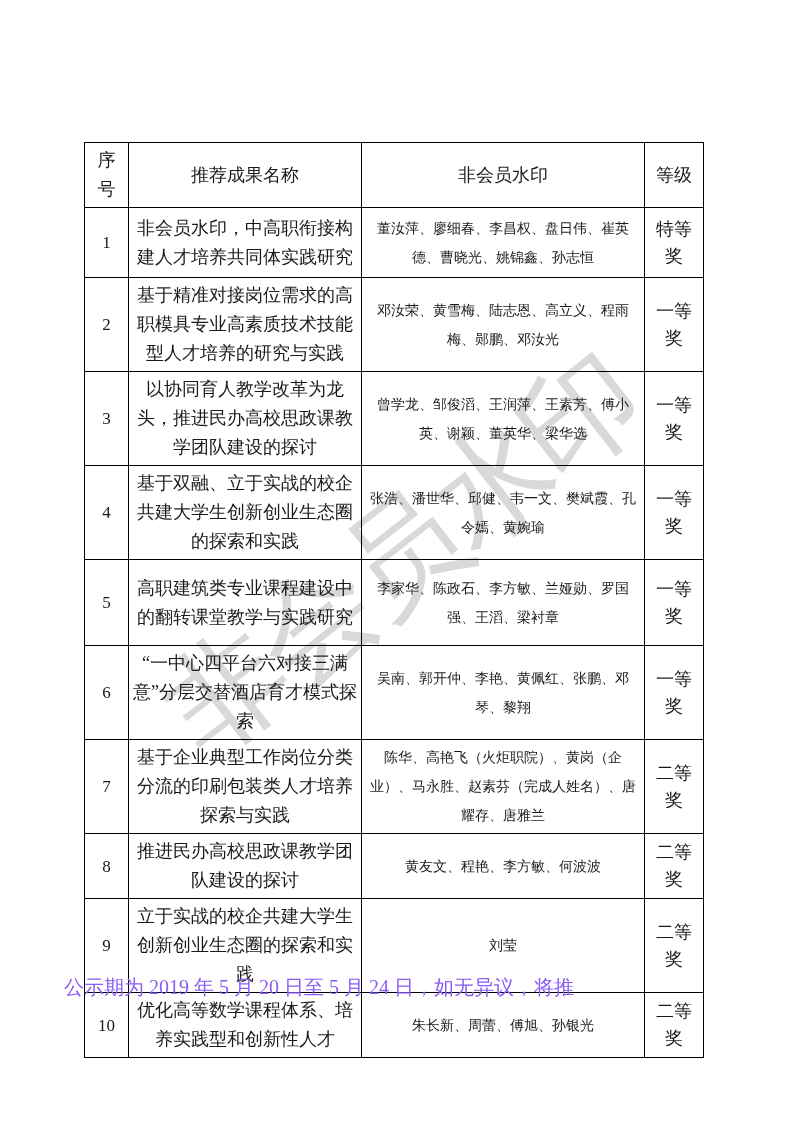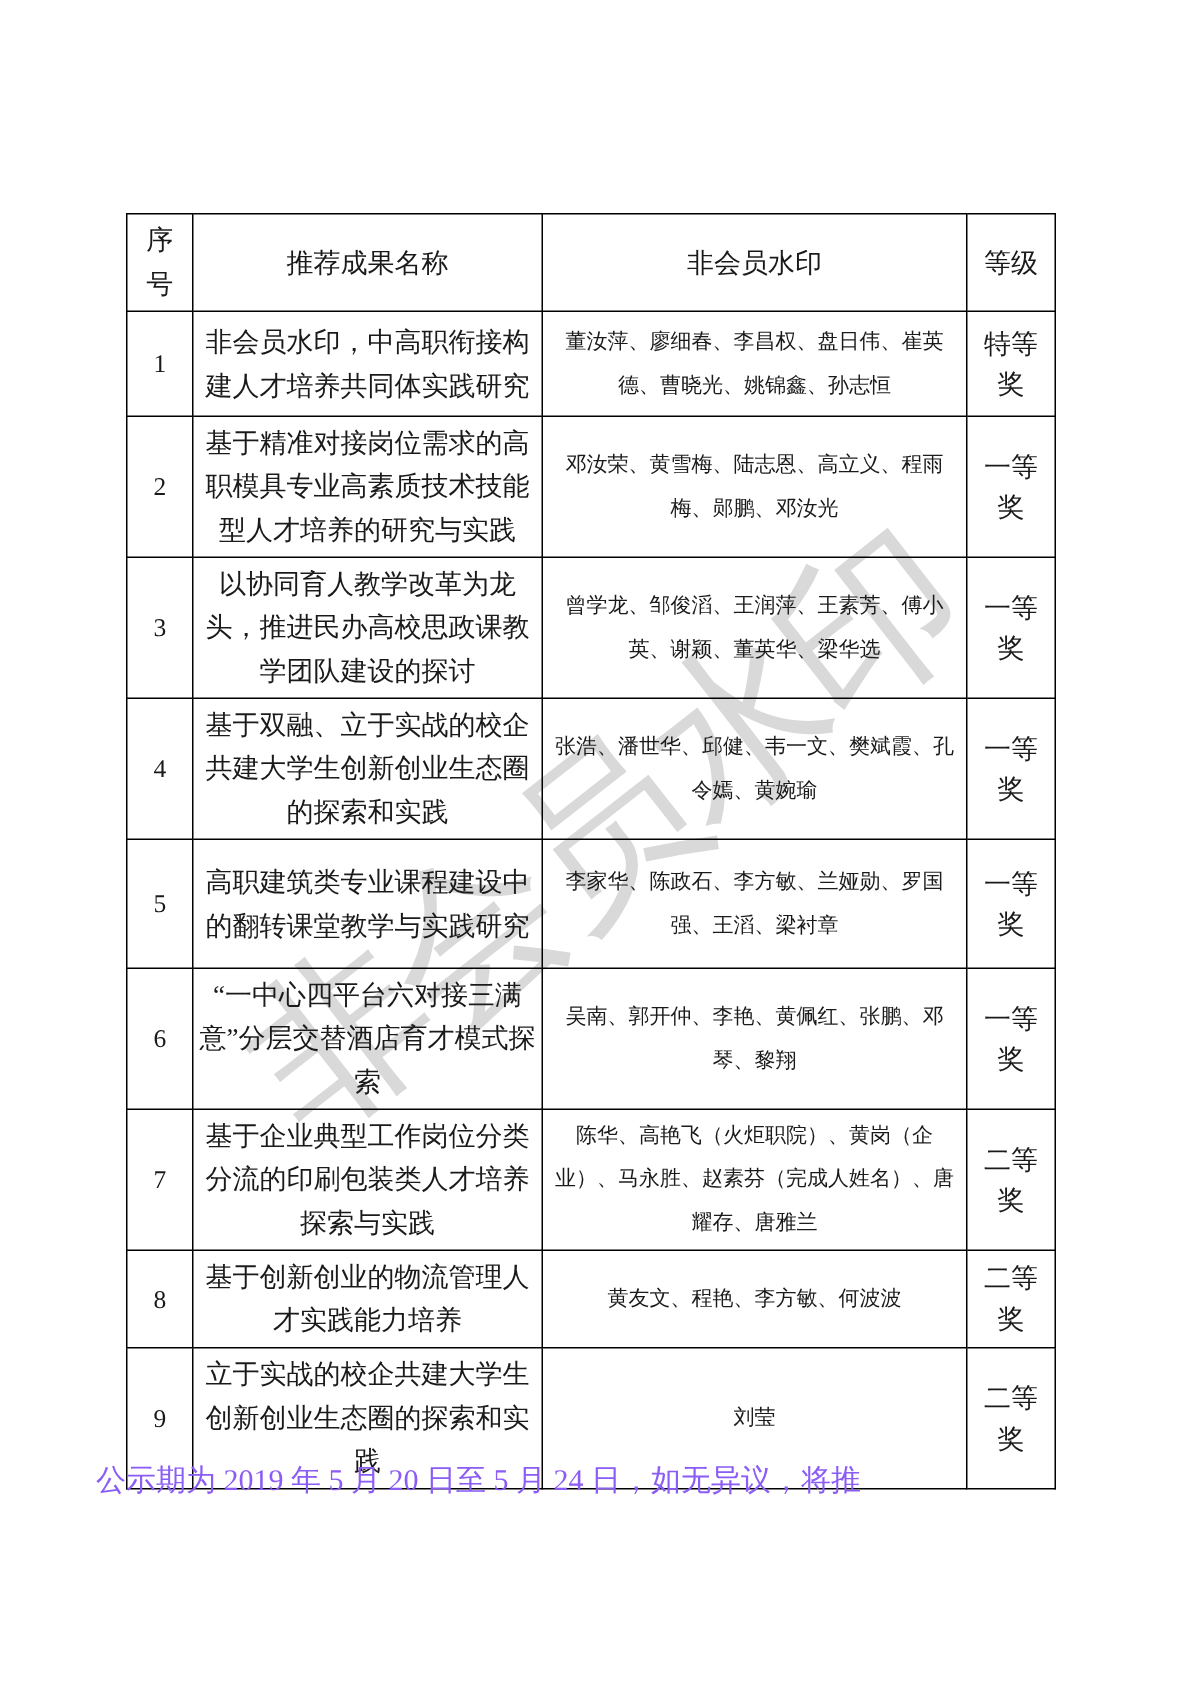--- a/index.html
+++ b/index.html
@@ -127,28 +127,34 @@
         <td class="grade">一等奖</td>
       </tr>
       <tr style="height:84px">
         <td class="no">7</td>
         <td class="title">基于企业典型工作岗位分类分流的印刷包装类人才培养探索与实践</td>
         <td class="names">陈华、高艳飞（火炬职院）、黄岗（企业）、马永胜、赵素芬（完成人姓名）、唐耀存、唐雅兰</td>
         <td class="grade">二等奖</td>
       </tr>
       <tr style="height:58px">
         <td class="no">8</td>
-        <td class="title">基于创新创业的物流管理人才实践能力培养</td>
+        <td class="title">推进民办高校思政课教学团队建设的探讨</td>
         <td class="names">黄友文、程艳、李方敏、何波波</td>
         <td class="grade">二等奖</td>
       </tr>
       <tr style="height:52px">
         <td class="no">9</td>
         <td class="title">立于实战的校企共建大学生创新创业生态圈的探索和实践</td>
         <td class="names">刘莹</td>
+        <td class="grade">二等奖</td>
+      </tr>
+      <tr style="height:58px">
+        <td class="no">10</td>
+        <td class="title">优化高等数学课程体系、培养实践型和创新性人才</td>
+        <td class="names">朱长新、周蕾、傅旭、孙银光</td>
         <td class="grade">二等奖</td>
       </tr>
     </tbody>
   </table>
 
   <div class="footer">公示期为 2019 年 5 月 20 日至 5 月 24 日，如无异议，将推</div>
 
 </div>
 
 </body></html>

